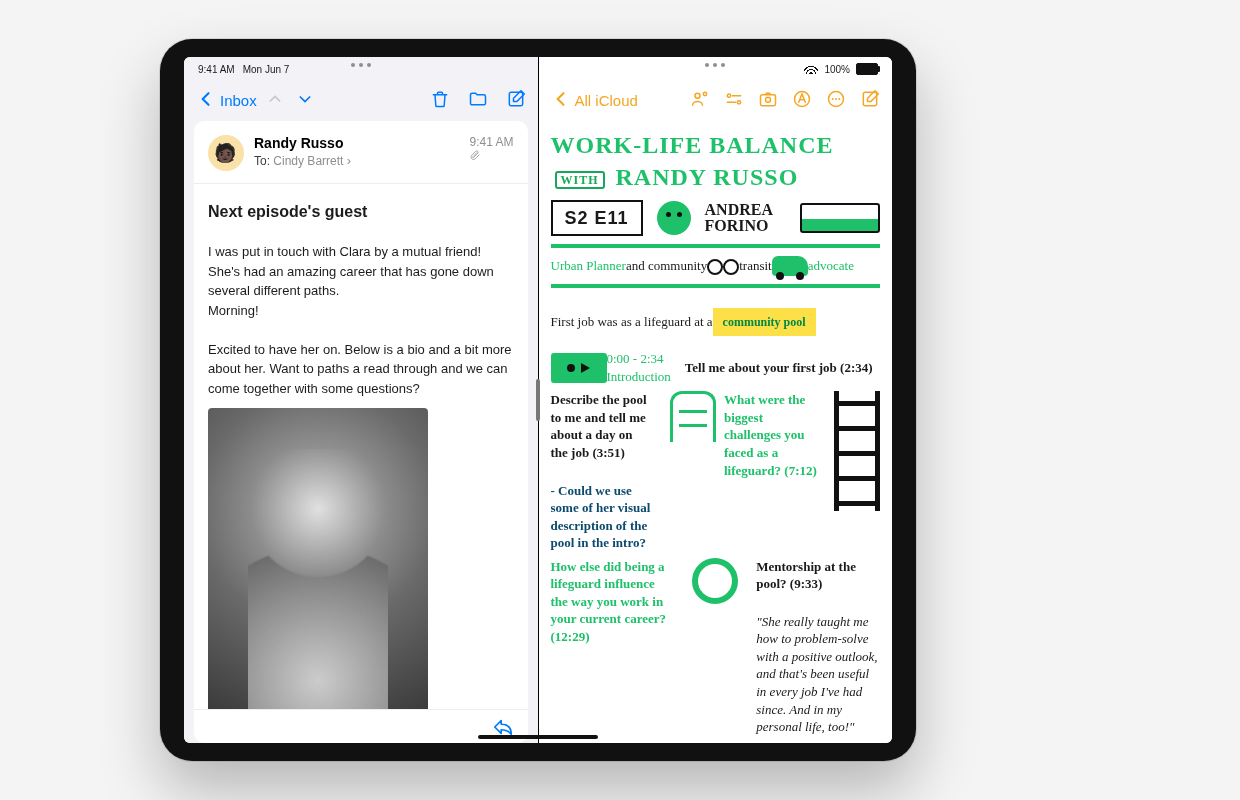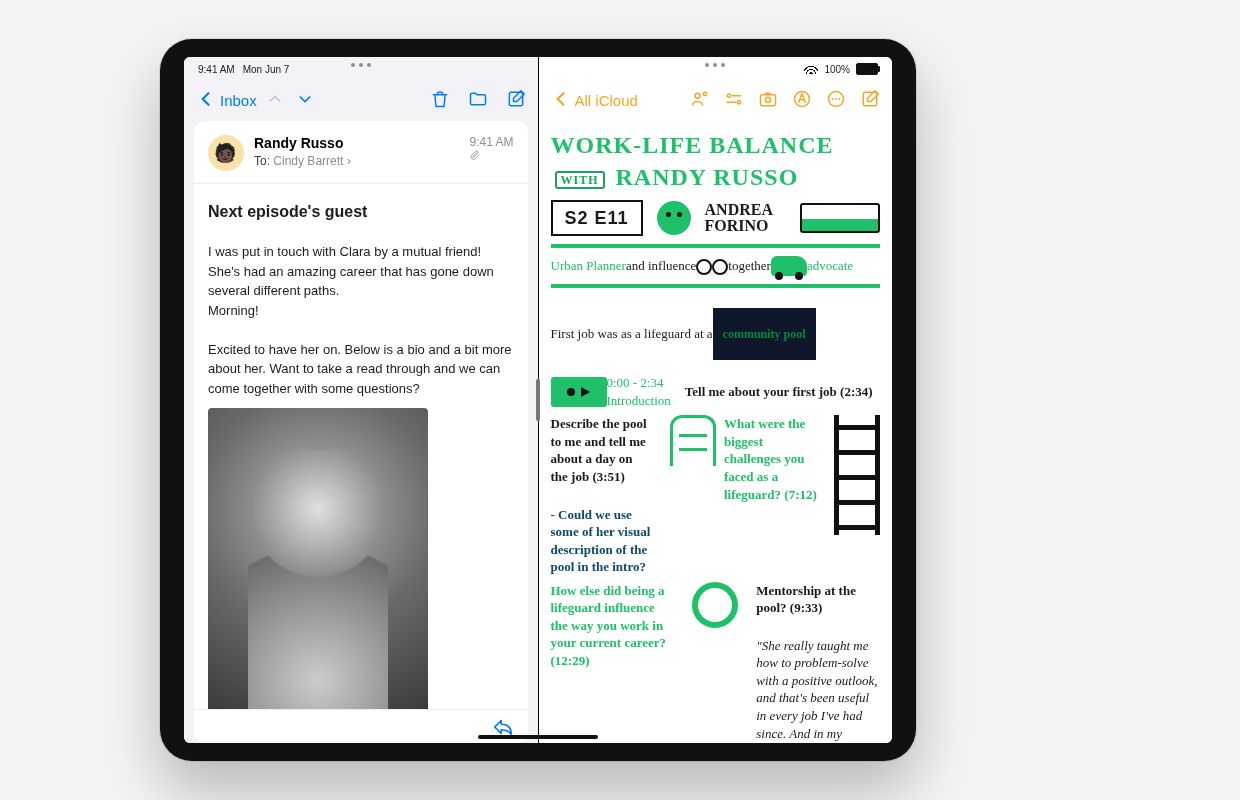--- a/index.html
+++ b/index.html
@@ -42,21 +42,21 @@
   .hand-title .with{font-size:12px;vertical-align:middle;color:#18a85b;border:2px solid #18a85b;padding:0 4px;border-radius:3px;margin:0 4px;}
   .row2{display:flex;align-items:center;gap:14px;margin-top:6px;}
   .s2e11{font-family:-apple-system,sans-serif;border:2.5px solid #111;padding:4px 12px;font-weight:800;font-size:18px;letter-spacing:1px;}
   .andrea{font-weight:700;font-size:16px;line-height:1;}
   .bus{width:76px;height:26px;border:2px solid #111;border-radius:3px;background:linear-gradient(#fff 55%,#1ec06a 55%);position:relative;margin-left:auto;}
   .hr-green{height:4px;background:linear-gradient(to right,#1ec06a 0,#1ec06a 100%);margin:8px 0;}
   .row-text{display:flex;align-items:center;flex-wrap:wrap;}
   .g{color:#1ec06a;}
   .row-map{display:flex;align-items:center;gap:18px;margin-top:6px;}
   .map{width:120px;height:46px;background:repeating-linear-gradient(90deg,#111,#111 2px,transparent 2px,transparent 40px),repeating-linear-gradient(0deg,#111,#111 2px,transparent 2px,transparent 23px);opacity:.85;}
-  .pool-tag{background:#0f172a;padding:18px 10px;color:#0b3;font-weight:700;font-size:12px;color:#0a4;text-align:center;}
+  .pool-tag{background:#fde047;padding:6px 10px;color:#0b3;font-weight:700;font-size:12px;color:#0a4;text-align:center;}
   .pool-tag{color:#084;}
   .play{width:56px;height:30px;background:#1ec06a;border-radius:3px;display:inline-flex;align-items:center;justify-content:center;gap:6px;}
   .play::before{content:"";width:8px;height:8px;border-radius:50%;background:#111;}
   .play::after{content:"";width:0;height:0;border-left:9px solid #111;border-top:5px solid transparent;border-bottom:5px solid transparent;}
   .cols{display:flex;gap:18px;margin-top:8px;}
   .col{flex:1;}
   .ladder{width:46px;height:120px;position:relative;margin-left:6px;}
   .ladder::before,.ladder::after{content:"";position:absolute;top:0;bottom:0;width:5px;background:#111;}
   .ladder::before{left:0;} .ladder::after{right:0;}
   .rung{position:absolute;left:0;right:0;height:5px;background:#111;}
@@ -155,21 +155,21 @@
               <svg width="12" height="12" viewBox="0 0 24 24">
                   <path d="M21 11l-9 9a5 5 0 01-7-7l9-9a3 3 0 014 4l-9 9a1 1 0 01-1.5-1.5L16 7" fill="none" stroke="#8e8e93" stroke-width="1.5"></path>
                 </svg>
             </div>
           </div>
           <div class="mail-body">
             <div class="subject">Next episode's guest</div>
             <div>I was put in touch with Clara by a mutual friend! She's had an amazing career that has gone down several different paths.</div>
             <div>Morning!</div>
             <br>
-            <div>Excited to have her on. Below is a bio and a bit more about her. Want to take a read through and we can come together with some questions?</div>
+            <div>Excited to have her on. Below is a bio and a bit more about her. Want to paths a read through and we can come together with some questions?</div>
             <div class="photo">
                 <div class="silhouette"></div>
               </div>
           </div>
           <div class="reply-bar">
             <svg width="22" height="22" viewBox="0 0 24 24">
                 <path d="M10 9V5l-7 7 7 7v-4c5 0 8 1 11 5 0-6-3-11-11-11z" fill="none" stroke="#007aff" stroke-width="1.8" stroke-linejoin="round"></path>
               </svg>
           </div>
         </div>
@@ -234,23 +234,23 @@
             <span class="s2e11">S2 E11</span>
             <span class="face"></span>
             <span class="andrea">
               <span>ANDREA</span><br><span>FORINO</span>
             </span>
             <span class="bus"></span>
           </div>
           <div class="hr-green"></div>
           <div class="row-text">
             <span class="g">Urban Planner</span>
-            <span data="" hyphen="">and influence</span>
+            <span data="" hyphen="">and community</span>
             <span class="bike"></span>
-            <span>together</span>
+            <span>transit</span>
             <span class="car"></span>
             <span class="g">advocate</span>
           </div>
           <div class="hr-green"></div>
           <div class="row-text mt4">
             <span>First job was as a lifeguard at a</span>
             <span class="pool-tag">community pool</span>
           </div>
           <div class="row-text mt10">
             <span class="play"></span>

